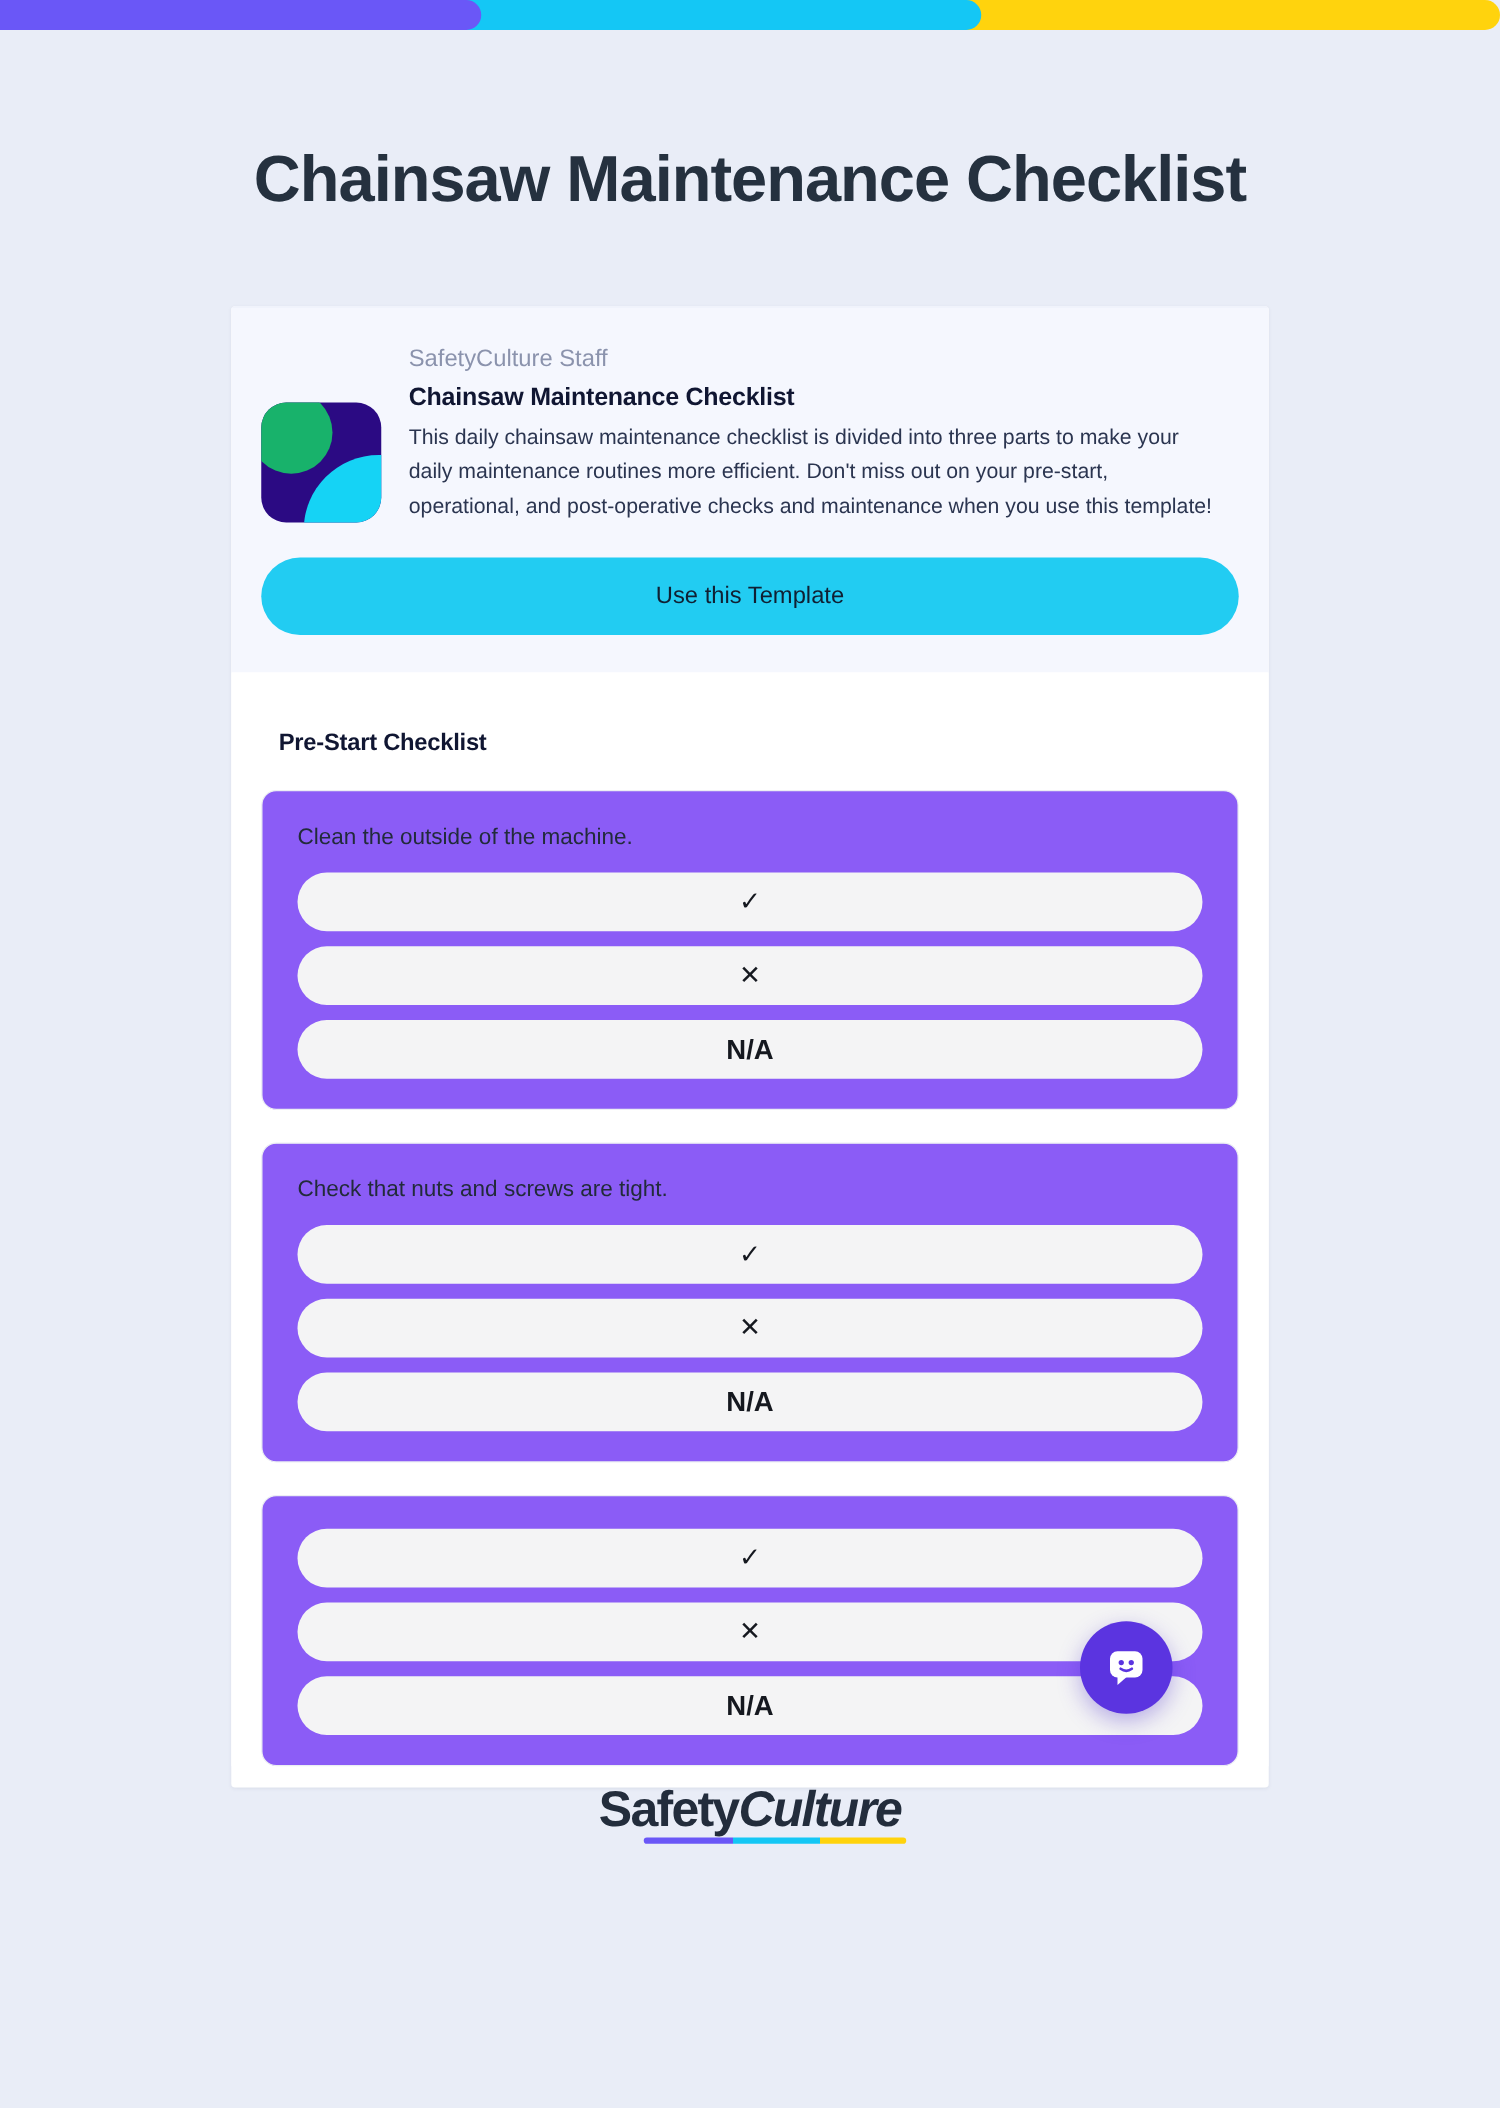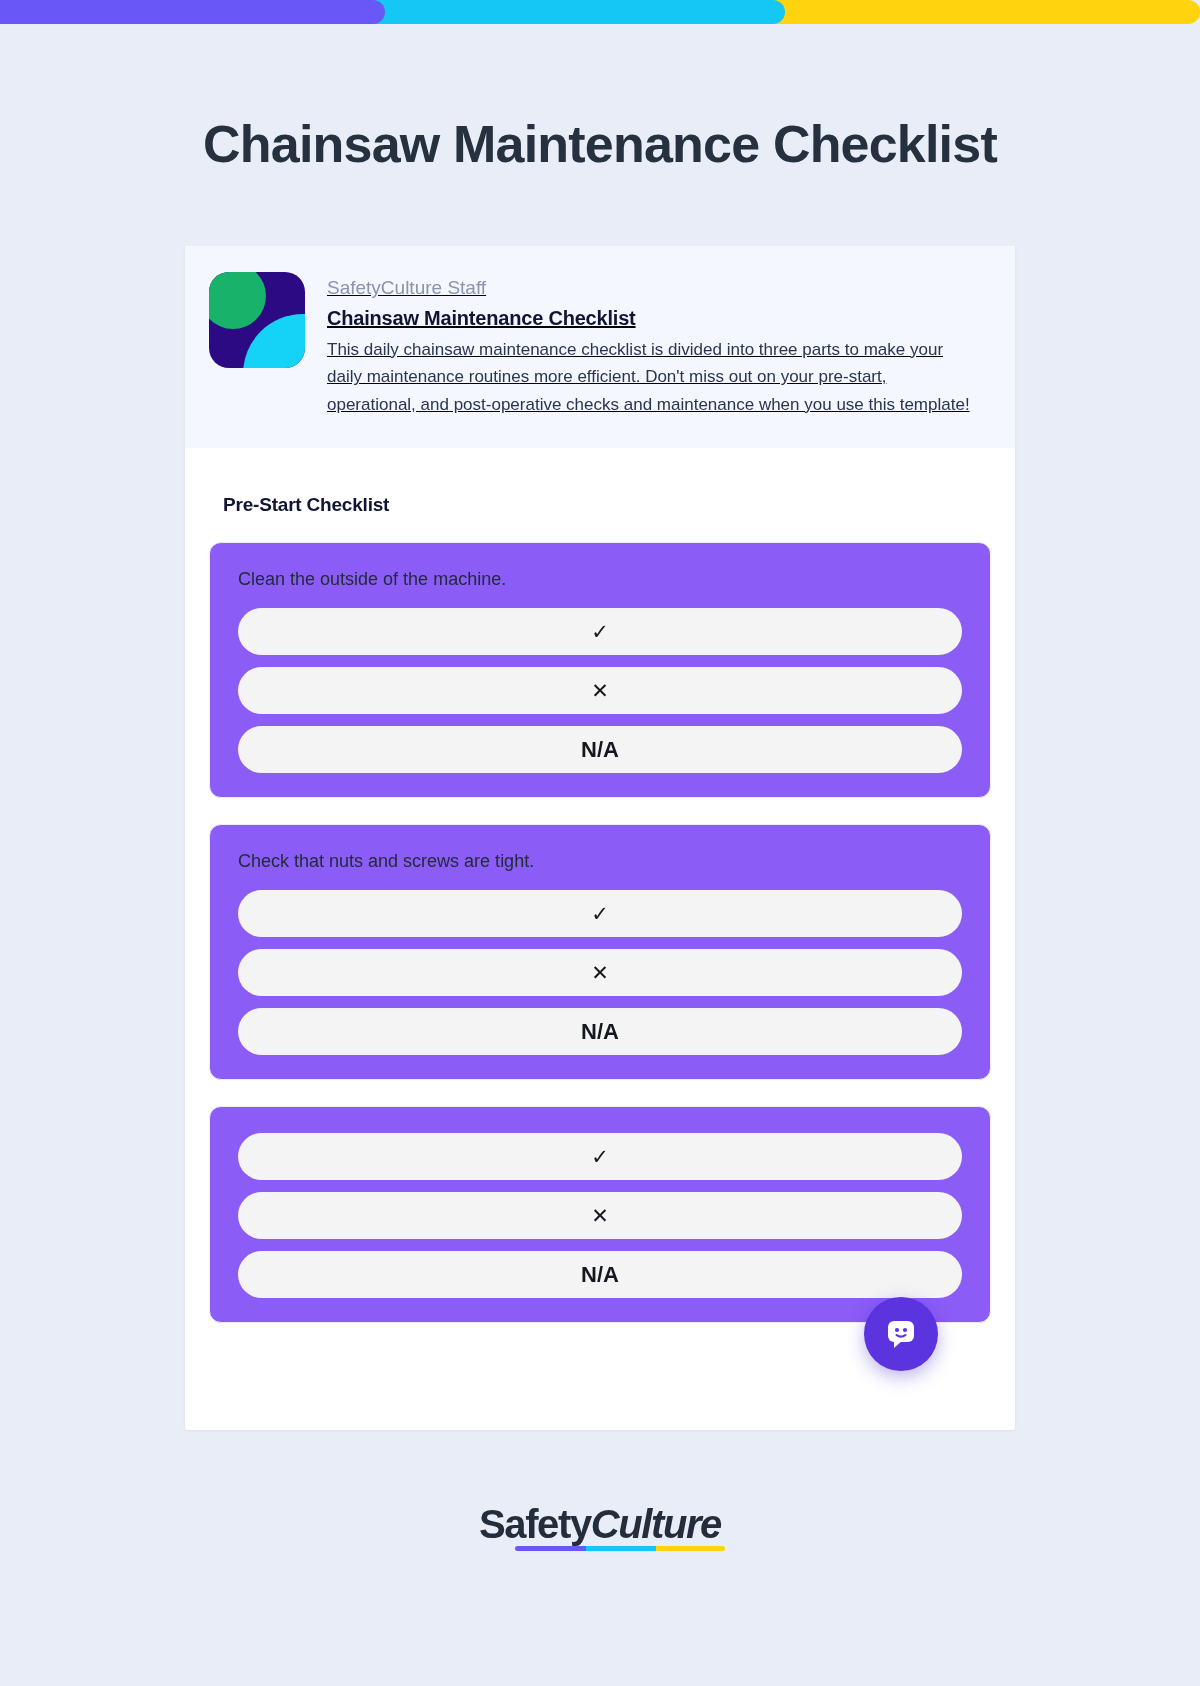--- a/index.html
+++ b/index.html
@@ -39,21 +39,21 @@
     box-shadow:0 1px 3px rgba(40,50,80,.07);
     overflow:hidden;
     position:relative;
     height:1185px;
   }
   .card-head {
     background:#f5f7fe;
     padding:26px 24px 30px 24px;
     border-top:1px solid #eceffa;
   }
-  .head-row { display:flex; gap:22px; align-items:flex-start;text-decoration:underline; }
+  .head-row { display:flex; gap:22px; align-items:flex-end; }
 
   .logo-badge {
     width:96px; height:96px; flex:0 0 96px;
     border-radius:20px;
     background:#2B0A83;
     position:relative;
     overflow:hidden;
   }
   .logo-badge .green {
     position:absolute; left:-9px; top:-9px;
@@ -122,21 +122,21 @@
     left:864px; top:1297px;
     width:74px; height:74px; border-radius:50%;
     background:#5B34E0;
     box-shadow:0 6px 18px rgba(70,40,200,.35);
     display:flex; align-items:center; justify-content:center;
     cursor:pointer;
   }
 
   
   .footer {
-    position:absolute; left:0; right:0; top:1502px;
+    position:absolute; left:0; right:0; top:1426px;
     text-align:center;
   }
   .wordmark {
     display:inline-block; position:relative;
     font-size:40px; font-weight:bold; letter-spacing:-1.4px;
     color:#232d3c;
   }
   .wordmark .ital { font-style:italic; }
   .wordmark .underline {
     position:absolute; left:36px; right:-4px; bottom:-4px; height:5px;
@@ -162,20 +162,21 @@
       <div class="logo-badge">
         <div class="green"></div>
         <div class="cyan"></div>
       </div>
       <div class="head-text">
         <div class="author">SafetyCulture Staff</div>
         <div class="tmpl-title">Chainsaw Maintenance Checklist</div>
         <div class="tmpl-desc">This daily chainsaw maintenance checklist is divided into three parts to make your daily maintenance routines more efficient. Don't miss out on your pre-start, operational, and post-operative checks and maintenance when you use this template!</div>
       </div>
     </div>
+    <button class="cta">Use this Template</button>
   </div>
 
   <div class="card-body">
     <div class="section-title">Pre-Start Checklist</div>
 
     <div class="q-card">
       <div class="q-text">Clean the outside of the machine.</div>
       <button class="opt glyph">✓</button>
       <button class="opt glyph">✕</button>
       <button class="opt na">N/A</button>

